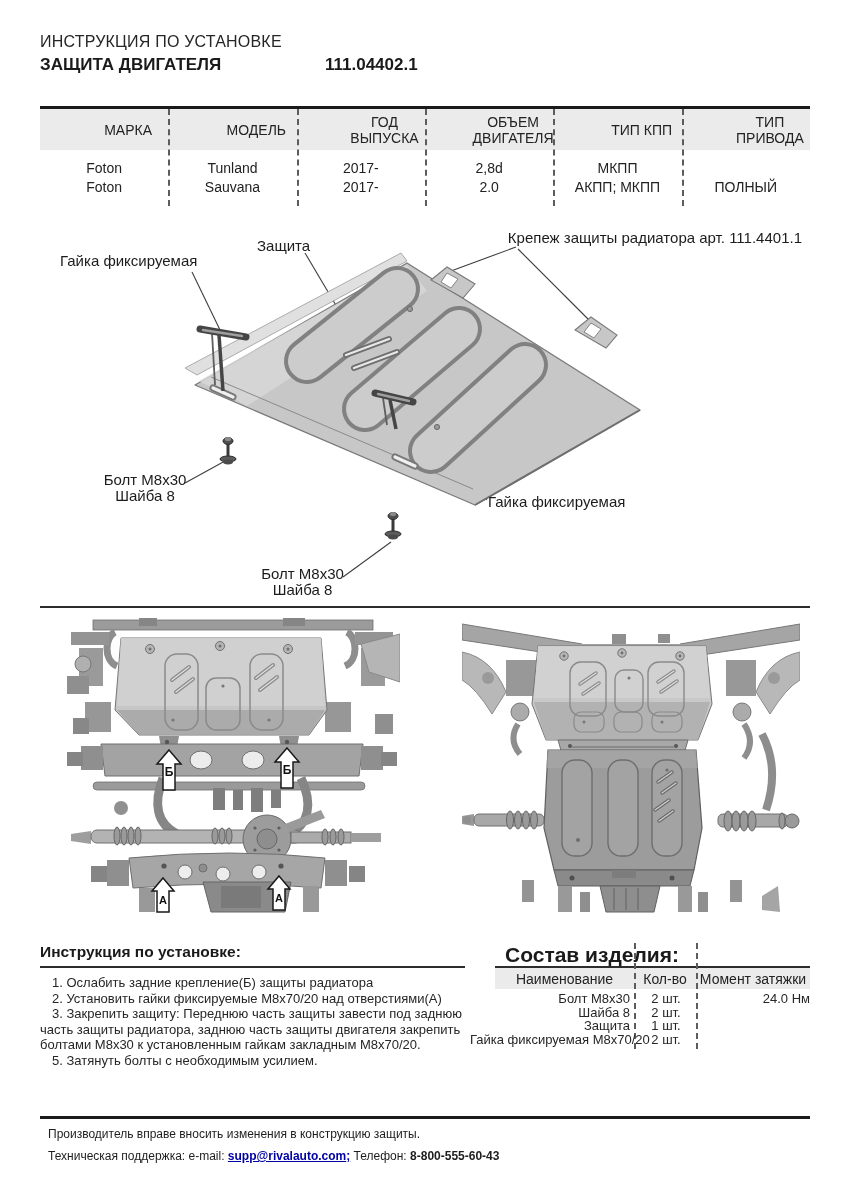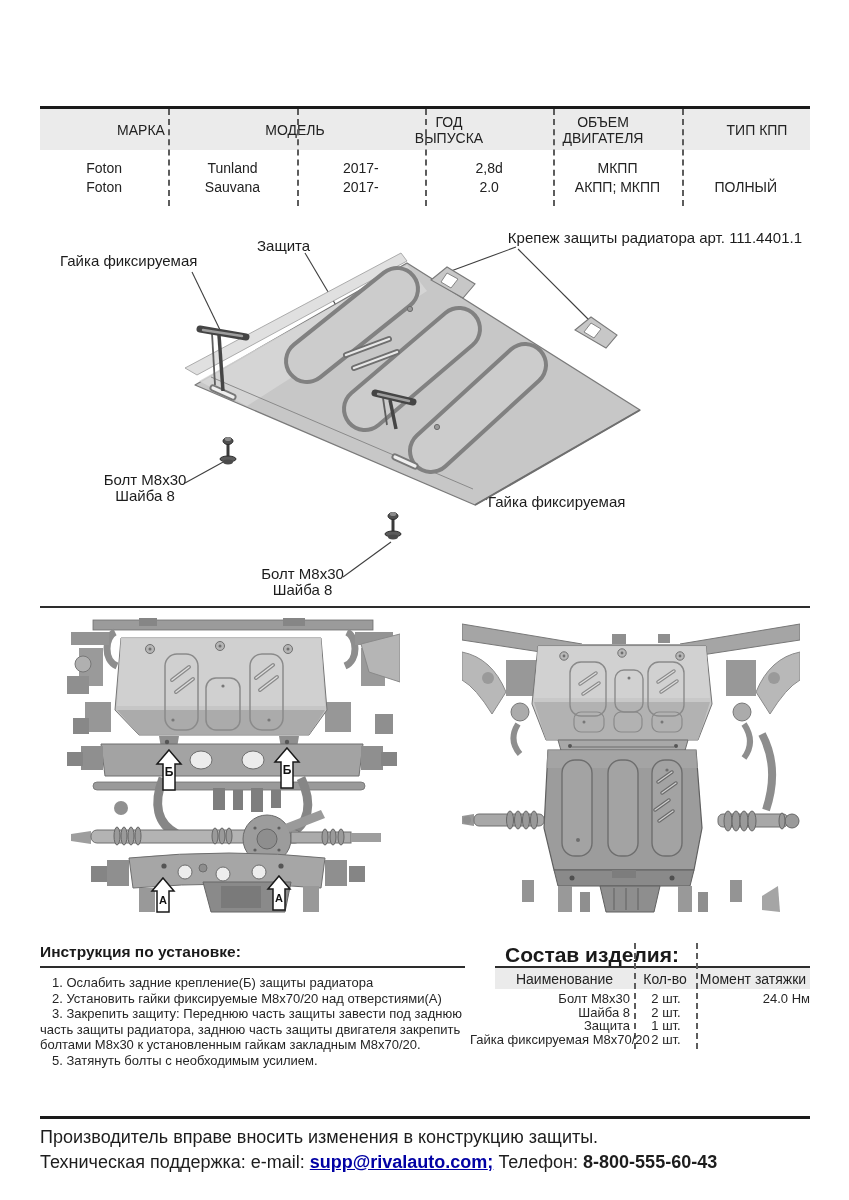--- a/index.html
+++ b/index.html
@@ -56,42 +56,51 @@
   .comp-sep { position:absolute; top:0; height:106px; border-left:2px dashed #5c5c5c; }
   .comp-rows { position:absolute; left:0; right:0; top:49px; font-size:13px; line-height:13.5px; color:#262626; }
   .comp-row { display:flex; }
   .comp-name { width:160px; text-align:right; padding-right:4px; white-space:nowrap; }
   .comp-qty { width:64px; text-align:center; }
   .comp-torque { width:112px; text-align:right; }
 
   
   .footer { position:absolute; left:40px; top:1116px; width:770px; }
   .footer-line { height:3px; background:#1a1a1a; }
-  .footer p { margin:0; font-size:18px; color:#1d1d1d; }
+  .footer p { margin:8px; font-size:12px; color:#1d1d1d; }
   .footer .p1 { margin-top:8px; }
   .footer .p2 { margin-top:4px; }
   .email { color:#0000a4; font-weight:bold; text-decoration:underline; }
   .phone { font-weight:bold; }
 </style>
 </head>
 <body>
 
 <div class="page">
 
+  <div class="doc-header">
+    <div class="doc-type">ИНСТРУКЦИЯ ПО УСТАНОВКЕ</div>
+    <div class="doc-product-row">
+      <span class="doc-product">ЗАЩИТА ДВИГАТЕЛЯ</span>
+      <span class="doc-part">111.04402.1</span>
+    </div>
+  </div>
 
   <div class="vt">
     <div class="vt-top"></div>
     <div class="vt-head">
       <div class="c">МАРКА</div>
       <div class="c">МОДЕЛЬ</div>
       <div class="c">ГОД
 ВЫПУСКА</div>
       <div class="c">ОБЪЕМ
 ДВИГАТЕЛЯ</div>
       <div class="c">ТИП КПП</div>
+      <div class="c">ТИП
+ПРИВОДА</div>
     </div>
     <div class="vt-row first">
       <div class="c">Foton</div>
       <div class="c">Tunland</div>
       <div class="c">2017-</div>
       <div class="c">2,8d</div>
       <div class="c">МКПП</div>
       <div class="c"></div>
     </div>
     <div class="vt-row">

